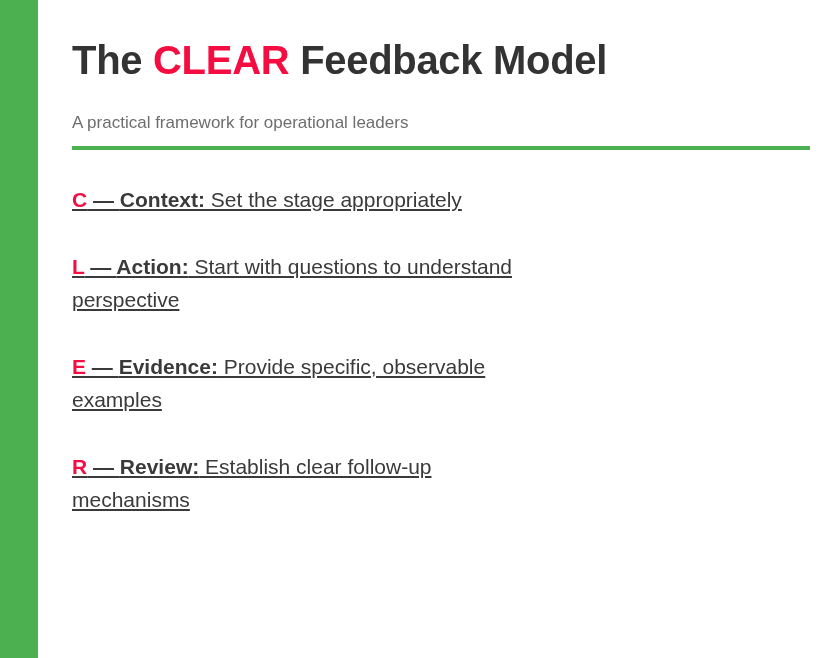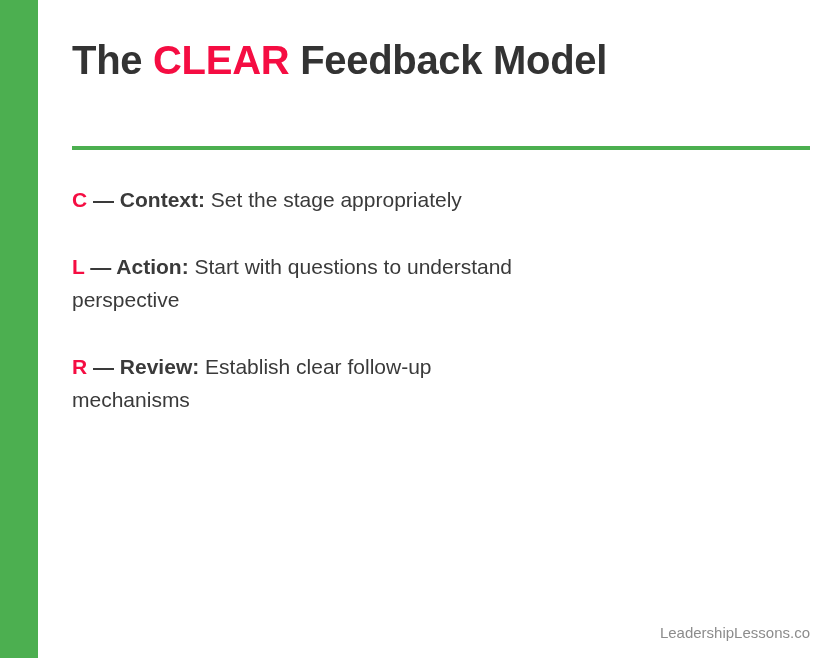--- a/index.html
+++ b/index.html
@@ -74,20 +74,21 @@
     left: 0;
     top: 183px;
     width: 600px;
   }
   .item {
     margin: 0 0 34px 0;
     font-size: 21px;
     line-height: 33px;
     color: #3a3a3a;
     max-width: 470px;
+    text-decoration: underline;
   }
   .item:last-child {
     margin-bottom: 16px;
   }
   .item .letter {
     font-weight: bold;
     color: #f50d42;
   }
   .item .dash {
     font-weight: bold;
@@ -115,31 +116,32 @@
 <body>
 
 <div class="slide">
 
   <div class="accent-bar"></div>
 
   <div class="content">
 
     <h1 class="title"><span>The </span><span class="highlight">CLEAR</span><span> Feedback Model</span></h1>
 
+    <p class="subtitle">A practical framework for operational leaders</p>
 
     <div class="divider"></div>
 
     <div class="items">
 
       <p class="item"><span class="letter">C</span><span class="dash"> — </span><span class="label">Context:</span><span class="desc"> Set the stage appropriately</span></p>
 
       <p class="item"><span class="letter">L</span><span class="dash"> — </span><span class="label">Action:</span><span class="desc"> Start with questions to understand perspective</span></p>
 
+      <p class="item"><span class="letter">E</span><span class="dash"> — </span><span class="label">Evidence:</span><span class="desc"> Provide specific, observable examples</span></p>
 
 
       <p class="item"><span class="letter">R</span><span class="dash"> — </span><span class="label">Review:</span><span class="desc"> Establish clear follow-up mechanisms</span></p>
 
     </div>
   </div>
 
-  <div class="footer">LeadershipLessons.co</div>
 
 </div>
 
 </body></html>

